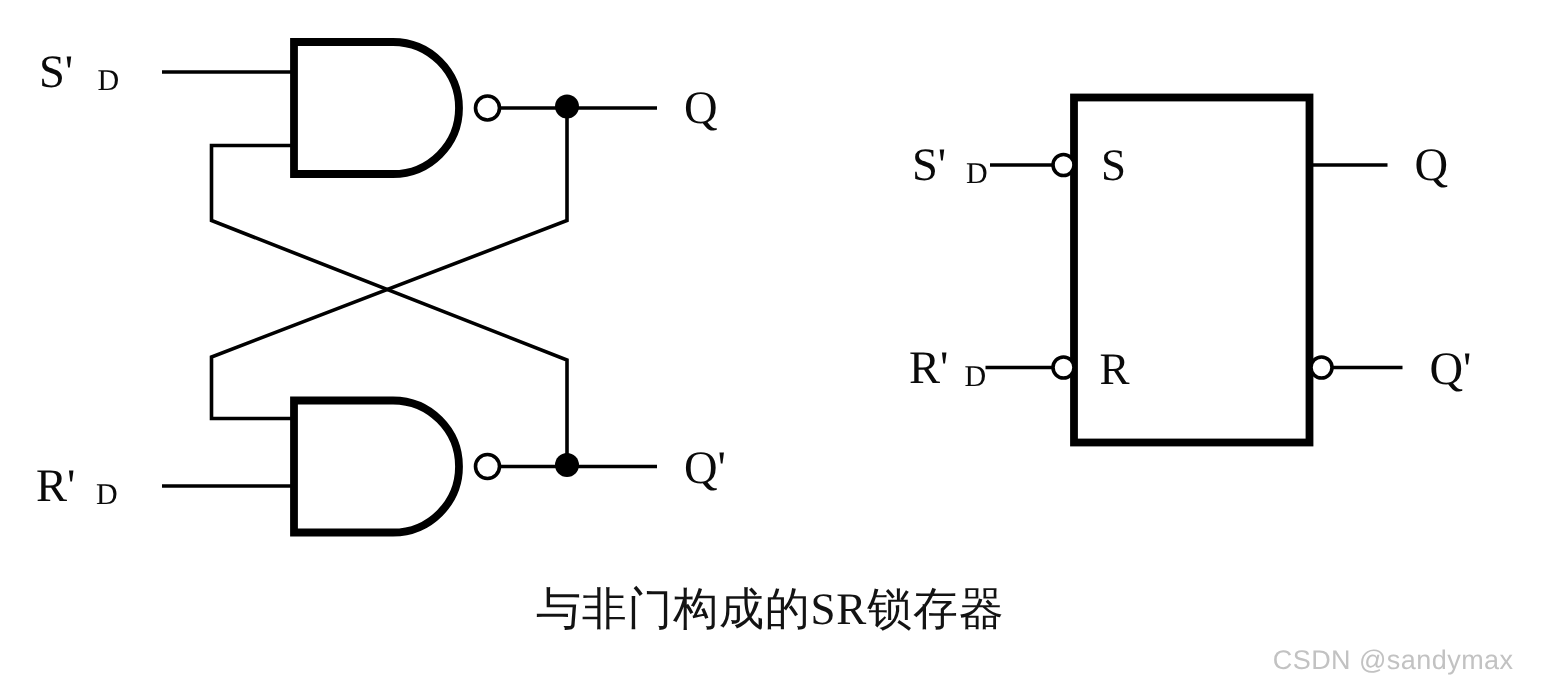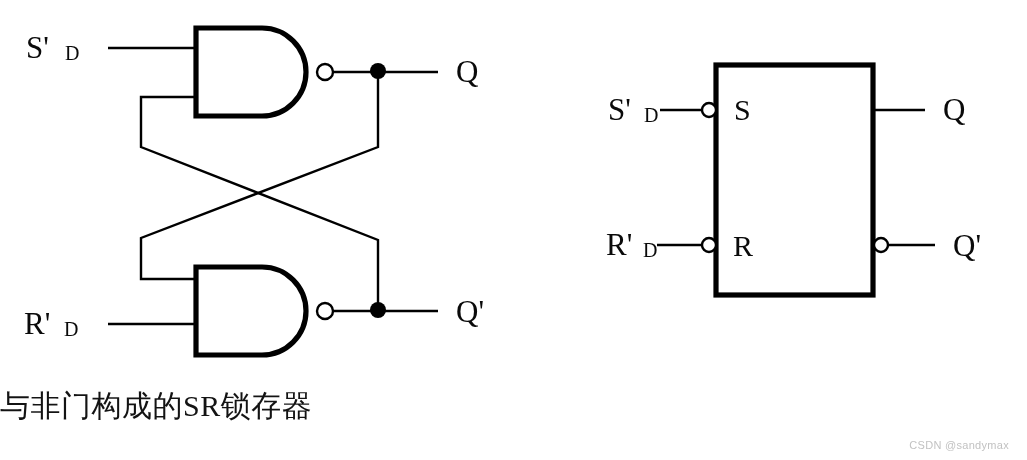--- a/index.html
+++ b/index.html
@@ -40,32 +40,32 @@
   .lbl-pin {
     font-family: "Liberation Serif", serif;
     fill: #0a0a0a;
     font-size: 30px;
   }
   .caption-text {
     position: absolute;
     left: 0;
     top: 386px;
     width: 1027px;
-    text-align: left;
+    text-align: center;
     font-family: "Liberation Serif", serif;
     font-size: 30px;
     color: #131313;
     letter-spacing: 0.5px;
   }
   .watermark-text {
     position: absolute;
     right: 18px;
     bottom: 9px;
     font-family: "Liberation Sans", sans-serif;
-    font-size: 11px;
+    font-size: 18px;
     color: #c2c2c2;
     letter-spacing: 0.3px;
   }
   .wire { stroke: #000; stroke-width: 2.4; fill: none; }
   .gate-body { stroke: #000; stroke-width: 5.2; fill: #ffffff; stroke-linejoin: miter; }
   .bubble { stroke: #000; stroke-width: 2.4; fill: #ffffff; }
   .junction { fill: #000; }
   .block-box { stroke: #000; stroke-width: 5.2; fill: #ffffff; }
 </style>
 </head>

